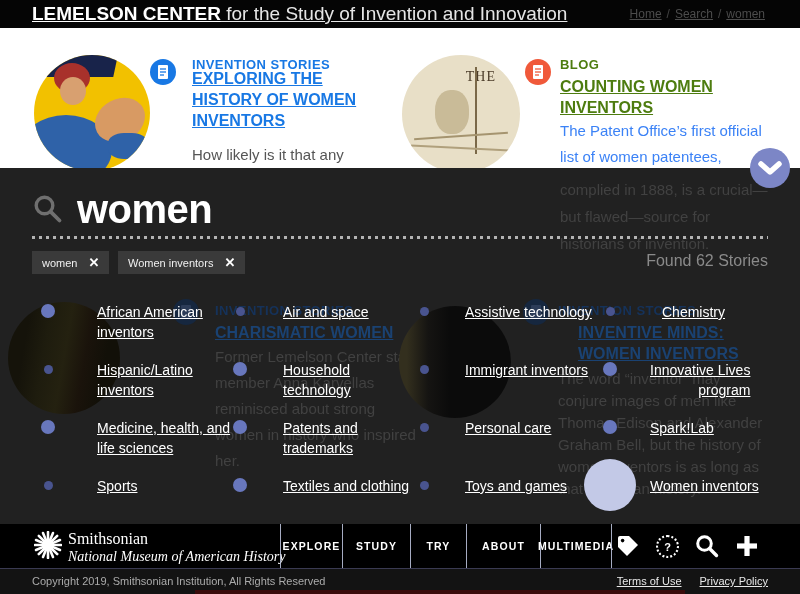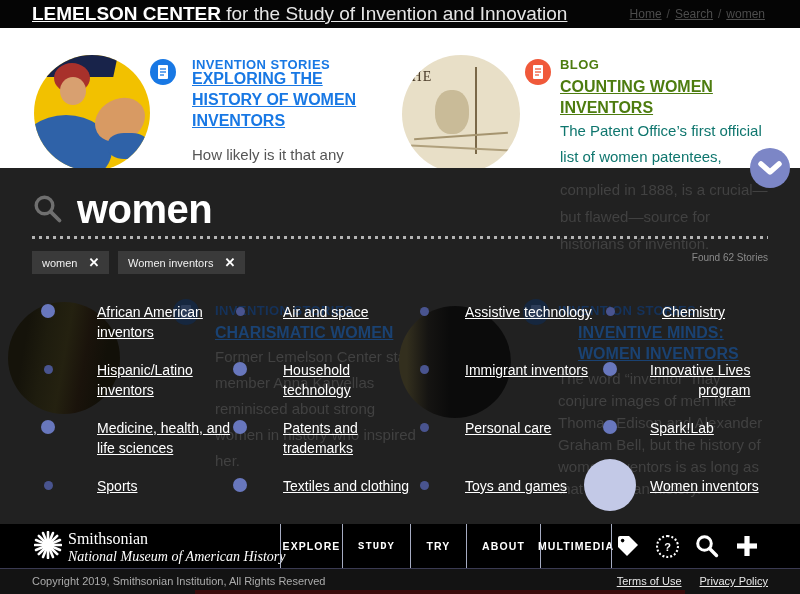--- a/index.html
+++ b/index.html
@@ -29,21 +29,21 @@
   .dim-title{color:#1a4272;font-size:16px;font-weight:bold;line-height:21px;text-decoration:underline;}
   .dim-body{color:#414141;font-size:15px;}
   .dimcircle{border-radius:50%;z-index:4;}
   
   .sui{z-index:5;}
   .query{font-size:40px;font-weight:bold;color:#fff;letter-spacing:-0.5px;}
   .dotted{height:3px;background:repeating-linear-gradient(90deg,#b3b3b3 0 3px,transparent 3px 7px);}
   .tag{height:23px;background:#3a3a3a;display:flex;align-items:center;padding:0 10px;gap:11px;}
   .tag .tl{font-size:11px;color:#f0f0f0;}
   .tag .tx{font-size:13px;font-weight:bold;color:#fff;line-height:1;}
-  .found{font-size:10px;color:#8a8a8a;text-align:right;}
+  .found{font-size:16px;color:#8a8a8a;text-align:right;}
   .catlink{font-size:14px;line-height:20px;color:#fff;text-decoration:underline;cursor:pointer;}
   .bullet{border-radius:50%;}
   .bullet[data-emph="large"]{width:14px;height:14px;background:#6877bd;}
   .bullet[data-emph="small"]{width:9px;height:9px;background:#49548f;}
   .bullet[data-emph="hover"]{width:52px;height:52px;background:#c3c9e7;}
   
   .scrollbtn{left:750px;top:148px;width:40px;height:40px;border-radius:50%;background:#7c86c6;z-index:8;
              display:flex;align-items:center;justify-content:center;cursor:pointer;}
   
   .fbar{left:0;top:524px;width:800px;height:44px;background:#000;z-index:9;}
@@ -64,21 +64,21 @@
   
   .rosie{background:#f2c100;}
   .rosie .bubble{position:absolute;left:4px;top:-4px;width:78px;height:26px;background:#18234a;transform:skewX(-12deg);}
   .rosie .bandana{position:absolute;left:20px;top:8px;width:36px;height:30px;background:#a8312b;border-radius:50%;}
   .rosie .face{position:absolute;left:26px;top:22px;width:26px;height:28px;background:#d8a070;border-radius:50%;}
   .rosie .shirt{position:absolute;left:-14px;bottom:-14px;width:92px;height:70px;background:#2f62a8;border-radius:50%;}
   .rosie .arm{position:absolute;right:4px;top:44px;width:52px;height:42px;background:#d89a63;border-radius:50%;transform:rotate(-28deg);}
   .rosie .cuff{position:absolute;right:2px;top:78px;width:40px;height:26px;background:#2f62a8;border-radius:40%;}
   
   .thecover{background:#e8dfc7;}
-  .thecover .tword{position:absolute;left:0;right:24px;top:14px;text-align:left;font-family:"Liberation Serif",serif;
+  .thecover .tword{position:absolute;left:0;right:24px;top:14px;text-align:right;font-family:"Liberation Serif",serif;
                    font-size:14px;letter-spacing:1px;color:#4a3b28;}
   .thecover .pole{position:absolute;left:62%;top:10%;width:2px;height:74%;background:#7a6848;}
   .thecover .fig{position:absolute;left:28%;top:30%;width:34px;height:44px;background:#c9bb98;border-radius:45%;}
   .thecover .ln1{position:absolute;left:10%;top:68%;width:80%;height:2px;background:#a5946f;transform:rotate(-4deg);}
   .thecover .ln2{position:absolute;left:8%;top:78%;width:84%;height:2px;background:#b0a07c;transform:rotate(3deg);}
   
   .dimart1{background:linear-gradient(100deg,#15130a 18%,#1e1c0e 34%,#242110 50%,#1a130b 66%,#121008 82%);}
   .dimart2{background:linear-gradient(90deg,#332f1e 0 7%,#151412 26%,#0b0b0b 45%);}
 </style>
 </head>
@@ -119,21 +119,21 @@
     <svg width="14" height="16" viewBox="0 0 14 16">
         <rect x="2" y="1" width="10" height="14" rx="1" fill="#fff"></rect>
         <line x1="4" y1="5" x2="10" y2="5" stroke="#f0593a" stroke-width="1.3"></line>
         <line x1="4" y1="8" x2="10" y2="8" stroke="#f0593a" stroke-width="1.3"></line>
         <line x1="4" y1="11" x2="8" y2="11" stroke="#f0593a" stroke-width="1.3"></line>
       </svg>
   </div>
   <div class="abs cat-label orange" style="left:560px;top:57px;">BLOG</div>
   <div class="abs card-title orange ml" style="left:560px;top:76px;width:225px;">COUNTING WOMEN
 INVENTORS</div>
-  <div class="abs card-body ml" style="left:560px;top:118px;width:230px;line-height:26px;color:#0f766e;">The Patent Office’s first official
+  <div class="abs card-body ml" style="left:560px;top:118px;width:230px;line-height:26px;color:#3b82f6;">The Patent Office’s first official
 list of women patentees,</div>
 
   <div class="abs overlay"></div>
 
   <div class="abs dim dim-body ml" style="left:560px;top:176px;width:230px;line-height:27px;">complied in 1888, is a crucial—
 but flawed—source for
 historians of invention.</div>
 
   <div class="abs dimcircle dimart1" style="left:8px;top:302px;width:112px;height:112px;"></div>
   <div class="abs iconcircle dim" style="left:173px;top:299px;background:#16273f;">
@@ -261,21 +261,21 @@
         <line x1="17.5" y1="10.5" x2="23.2" y2="4.8"></line>
         <line x1="18.6" y1="12.1" x2="26" y2="9"></line>
     </svg>
   </div>
   <div class="abs" style="left:68px;top:529px;z-index:10;">
     <div class="flogo-name">Smithsonian</div>
     <div class="flogo-museum">National Museum of American History</div>
   </div>
   <div class="abs fnav">
     <div class="cell" style="width:61px;text-align:right;">EXPLORE</div>
-    <div class="cell" style="width:67px;font-family:Liberation Mono, monospace;">STUDY</div>
+    <div class="cell" style="width:67px;">STUDY</div>
     <div class="cell" style="width:55px;">TRY</div>
     <div class="cell" style="width:73px;">ABOUT</div>
     <div class="cell" style="width:70px;">MULTIMEDIA</div>
     <div class="cap"></div>
   </div>
   <div class="abs ficon" style="left:616px;top:534px;">
     <svg width="24" height="24" viewBox="0 0 24 24">
         <path d="M13 2 L22 11 L11 22 L2 13 L2 4 Q2 2 4 2 Z" fill="#fff"></path>
         <circle cx="6.6" cy="6.6" r="1.8" fill="#000"></circle>
       </svg>

